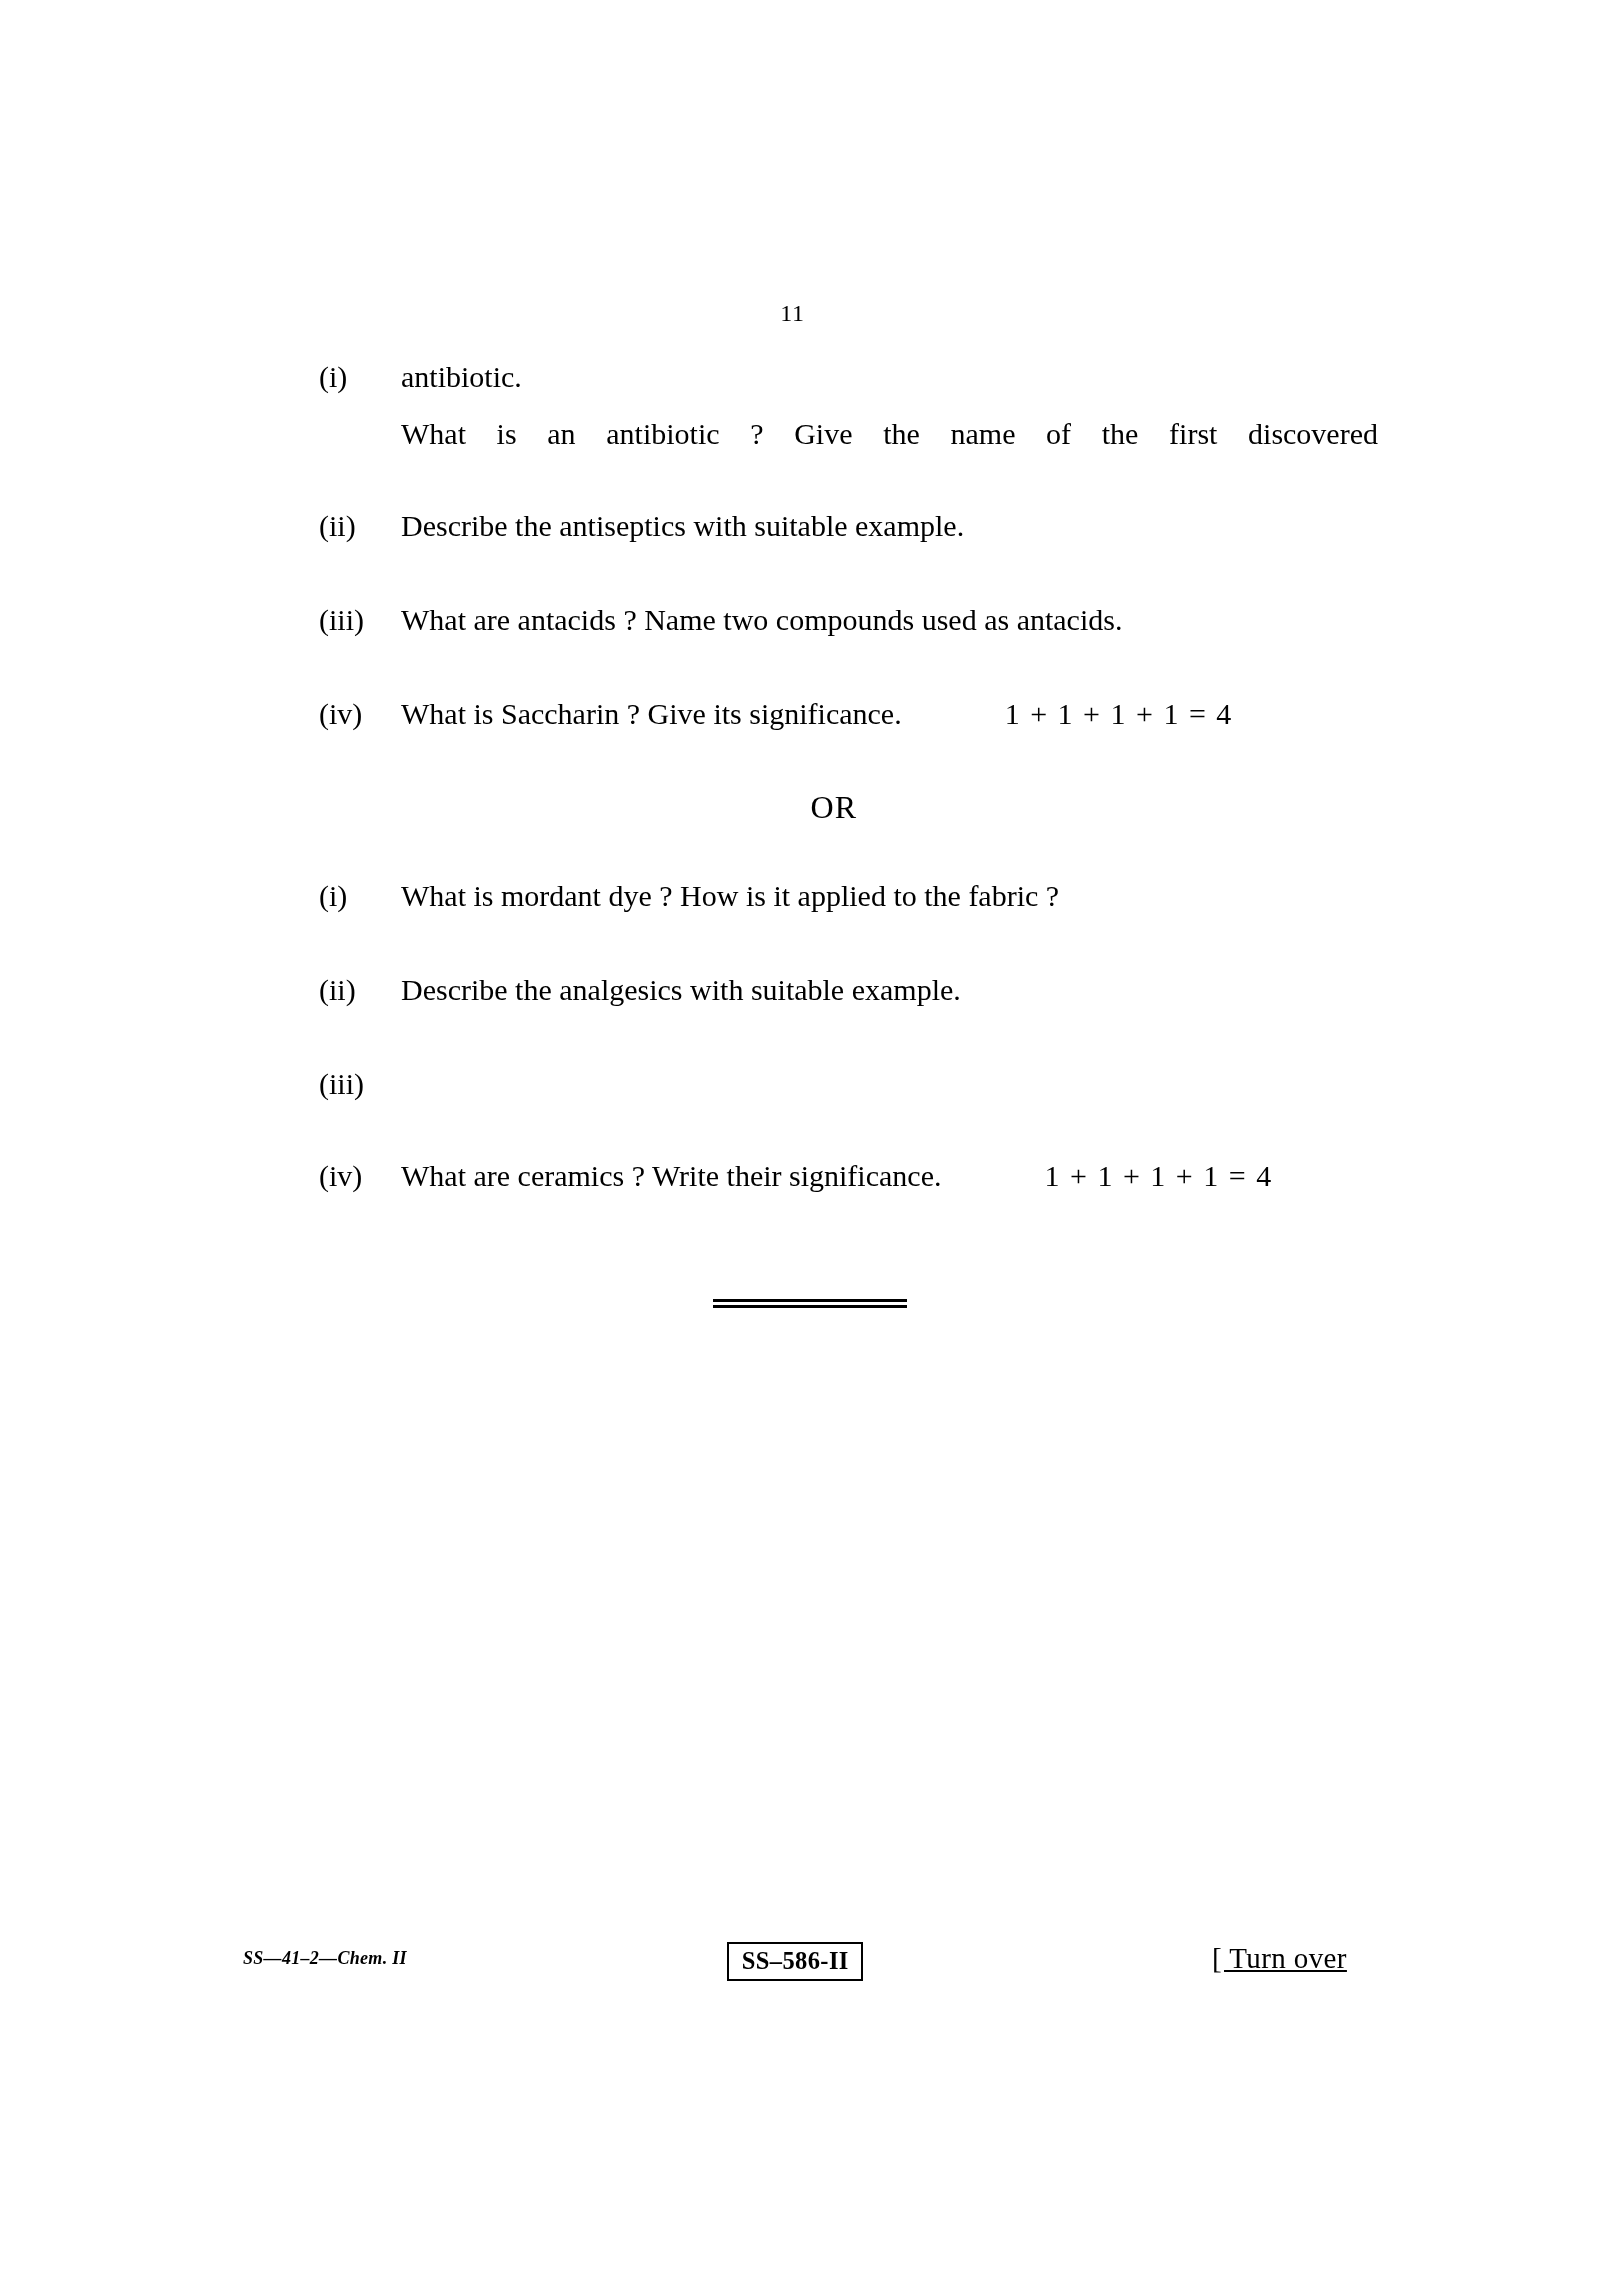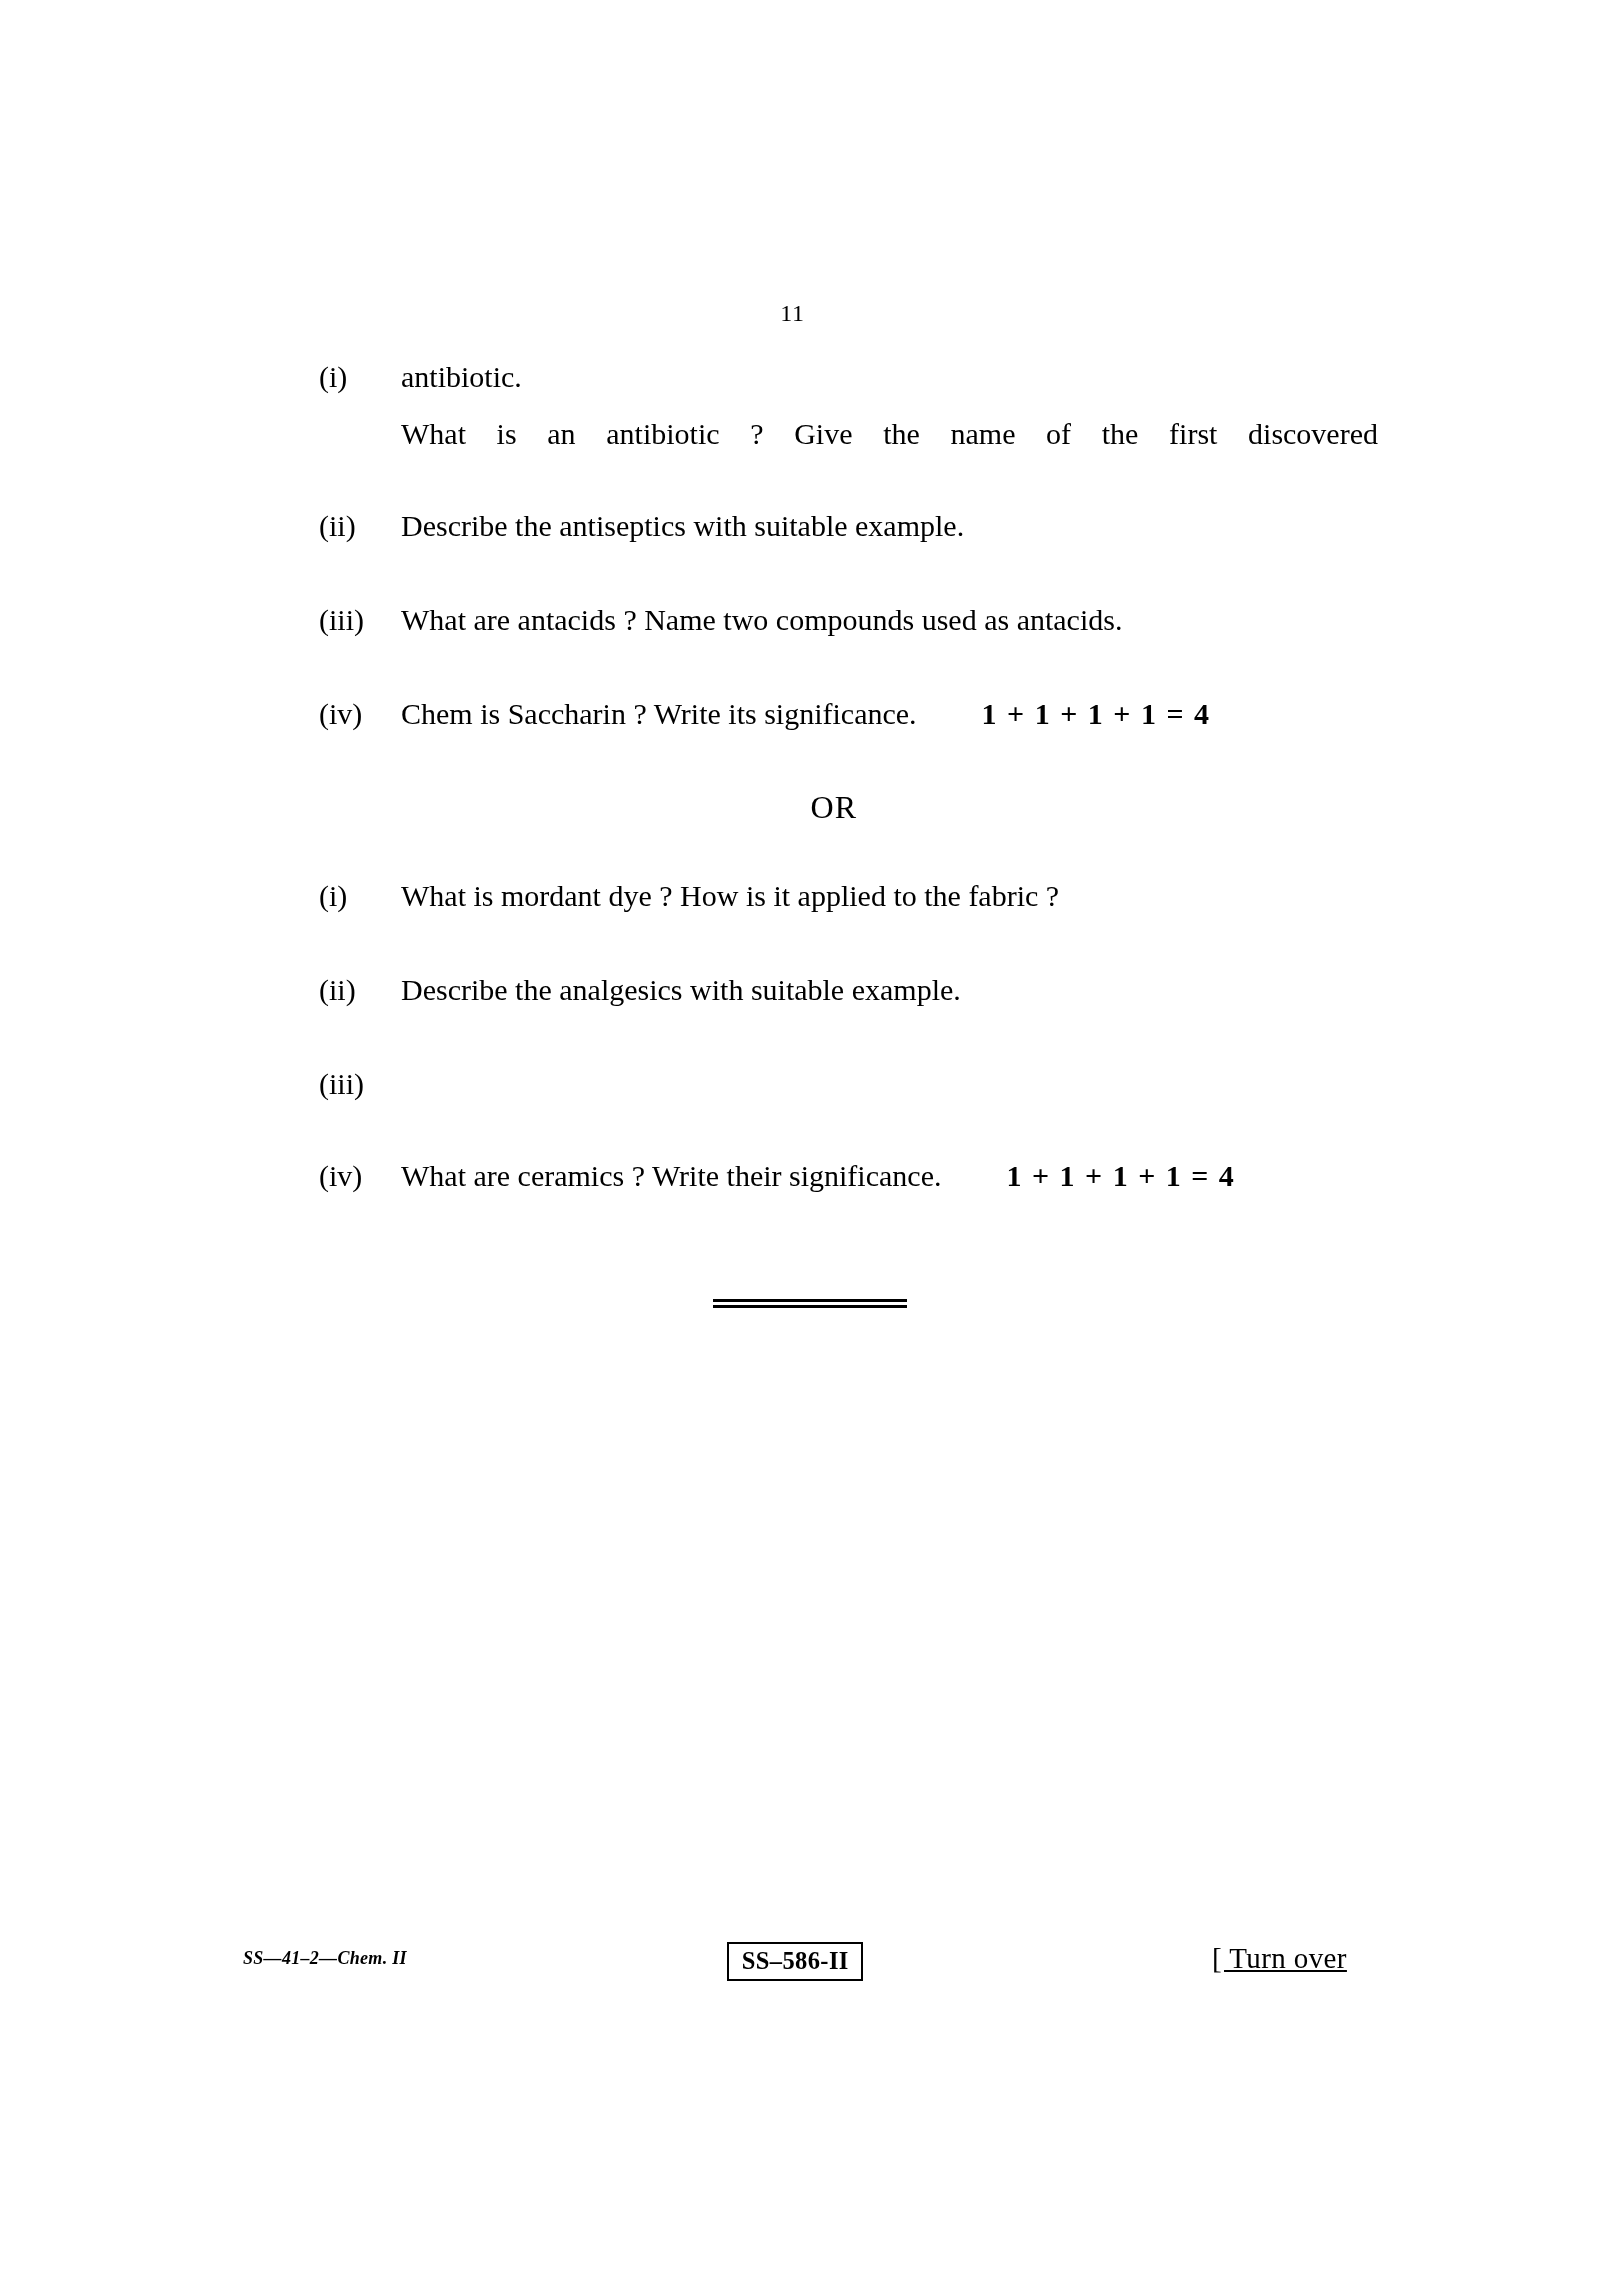--- a/index.html
+++ b/index.html
@@ -71,24 +71,23 @@
   }
   .qline.justify {
     text-align: justify;
     text-align-last: justify;
   }
   .qline.plain {
     text-align: left;
   }
   .qline .marks {
     display: inline-block;
-    margin-left: 65px;
+    margin-left: 103px;
     white-space: nowrap;
     letter-spacing: 1.5px;
-    font-weight: bold;
   }
 
   
   .qitem.two-line { margin-bottom: 35px; }
 
   
   .or-divider {
     position: absolute;
     left: 319px;
     top: 779px;
@@ -200,21 +199,21 @@
     <div class="qitem">
       <div class="marker">(iii)</div>
       <div class="qbody">
         <div class="qline plain">What are antacids ? Name two compounds used as antacids.</div>
       </div>
     </div>
 
     <div class="qitem">
       <div class="marker">(iv)</div>
       <div class="qbody">
-        <div class="qline plain"><span>Chem is Saccharin ? Write its significance.</span><span class="marks">1 + 1 + 1 + 1 = 4</span></div>
+        <div class="qline plain"><span>What is Saccharin ? Give its significance.</span><span class="marks">1 + 1 + 1 + 1 = 4</span></div>
       </div>
     </div>
 
   </div>
 
   <div class="or-divider">
     <span class="or-inner">OR</span>
   </div>
 
   <div class="content2">

